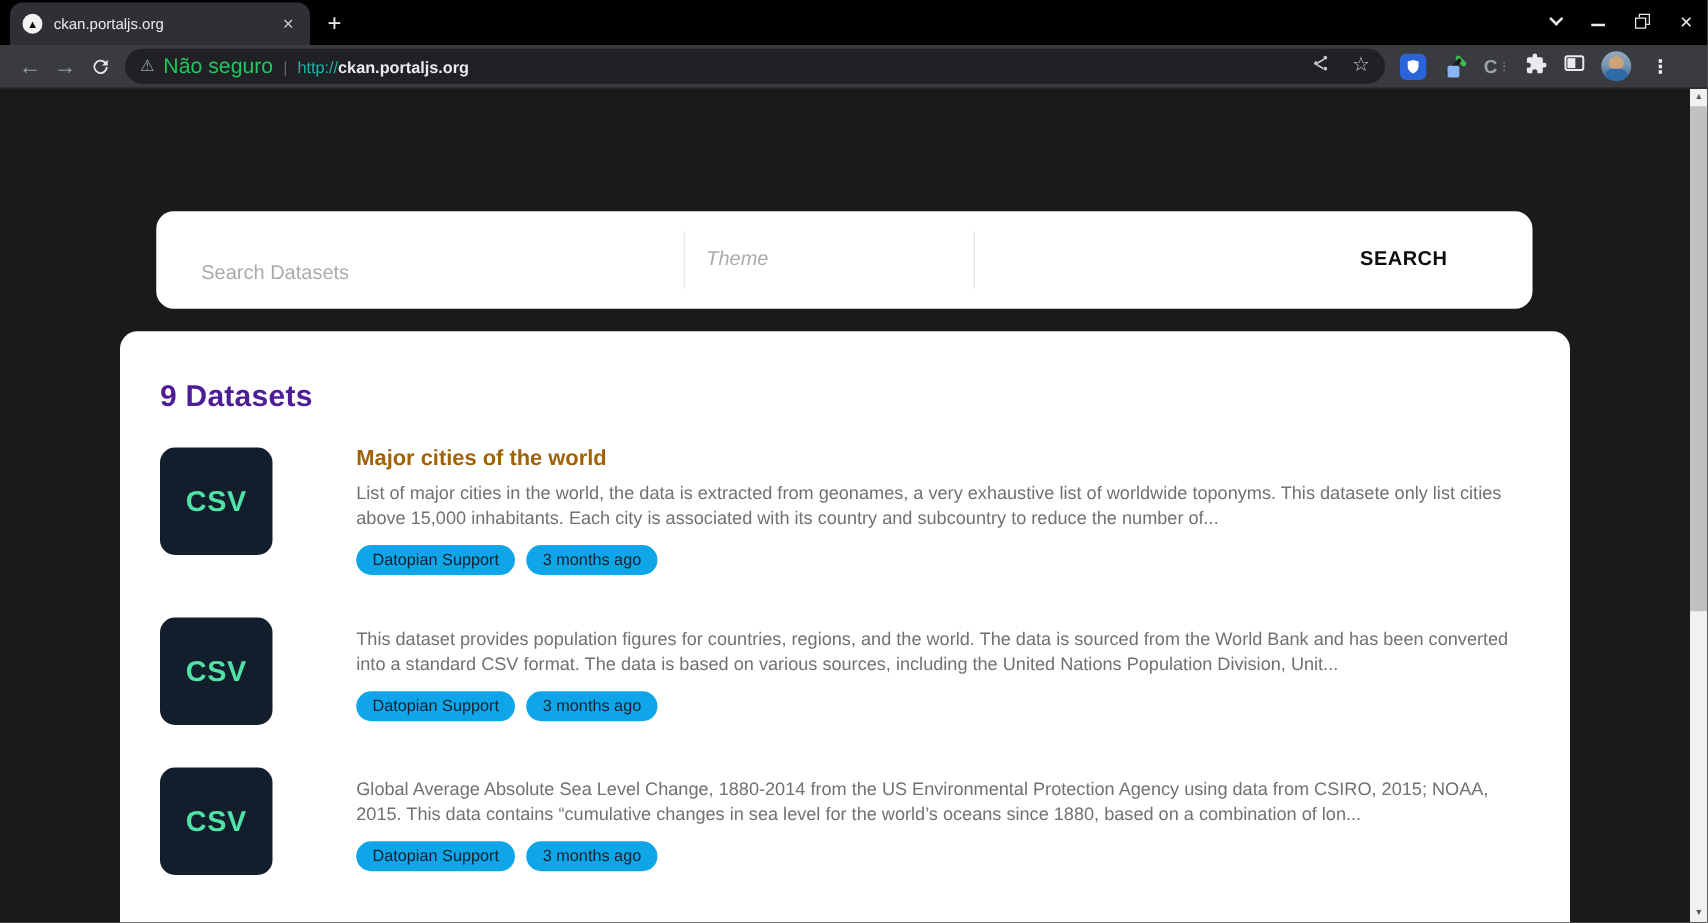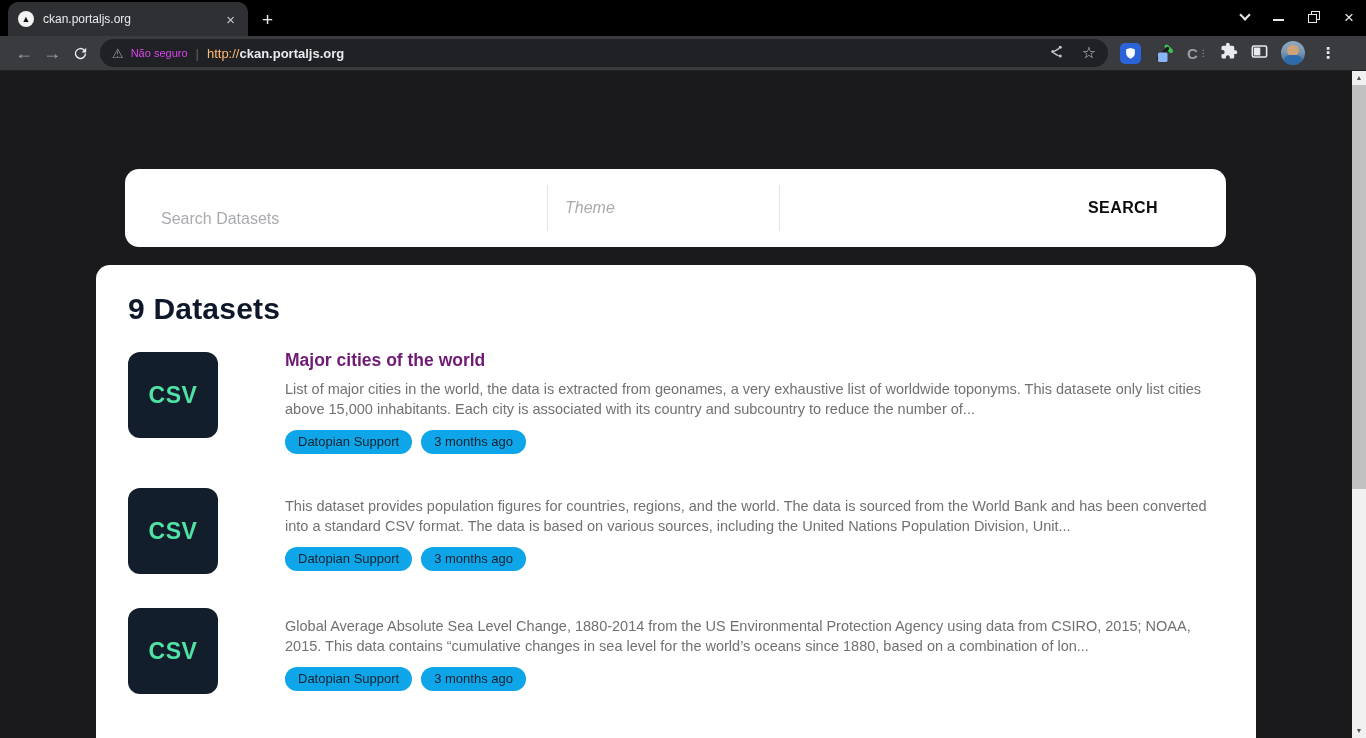--- a/index.html
+++ b/index.html
@@ -28,23 +28,23 @@
   .restore i:last-child { left:0; bottom:0; background:#000; }
   .win-close { color:#e8eaed; font-size:17px; line-height:1; }
 
   .toolbar { height:35px; background:#3a3b3f; display:flex; align-items:center;
              padding:0 10px; border-bottom:1px solid #232323; }
   .navicon { color:#9aa0a6; font-size:18px; width:28px; text-align:center; line-height:1; }
   .reload  { width:28px; display:flex; justify-content:center; }
   .omnibox { margin-left:6px; height:28px; width:1008px; background:#202124; border-radius:14px;
              display:flex; align-items:center; padding:0 12px; }
   .warn { color:#9aa0a6; font-size:13px; margin-right:7px; }
-  .sec-label { color:#d946ef; font-size:11px; }
+  .sec-label { color:#22c55e; font-size:17px; }
   .sep { color:#5f6368; margin:0 8px; font-size:13px; }
-  .scheme { color:#fdba74; font-size:13px; }
+  .scheme { color:#14b8a6; font-size:13px; }
   .domain { color:#e8eaed; font-size:13px; font-weight:700; }
   .omni-spacer { flex:1; }
   .share-icon { margin-right:18px; }
   .star { color:#c4c7cb; font-size:16px; line-height:1; }
   .ext-cluster { display:flex; align-items:center; gap:12px; margin-left:12px; }
   .bw { width:21px; height:21px; background:#2b64d9; border-radius:5px;
         display:flex; align-items:center; justify-content:center; }
   .dropper { position:relative; width:22px; height:22px; }
   .cz { display:flex; align-items:center; color:#9aa0a6; }
   .cz b { font-size:15px; font-weight:700; }
@@ -68,28 +68,28 @@
   .in-datasets { width:386px; margin-left:36px;margin-top:21px; }
   .vdiv { width:1px; height:46px; background:#e4e4e6; }
   .in-theme { width:231px; padding-left:17px;font-style:italic; }
   .in-org { width:250px; padding-left:17px; }
   .search-btn { margin-left:auto; margin-right:68px; background:none; border:none;
                 font-family:inherit; font-size:16px; font-weight:700; color:#0c0c0c;
                 letter-spacing:0.4px; cursor:pointer; }
 
   .content-card { position:absolute; left:96px; top:194px; width:1160px; height:560px;
                   background:#fff; border-radius:14px 14px 0 0; padding:0 32px; }
-  .heading { margin-top:27px; font-size:30px; font-weight:700; color:#0f172a; letter-spacing:0.2px; }
+  .heading { margin-top:39px; font-size:24px; font-weight:700; color:#4c1d95; letter-spacing:0.2px; }
   .rows { margin-top:26px; }
   .row { display:flex; margin-bottom:34px; }
   .tile { width:90px; height:86px; flex:none; background:#131e2c; border-radius:12px;
           display:flex; align-items:center; justify-content:center; }
   .tile span { color:#4fe3a5; font-size:23px; font-weight:700; letter-spacing:0.5px; }
   .meta { margin-left:67px; width:940px; }
-  .ds-title { font-size:17.5px; font-weight:700; color:#701a75; line-height:21px; margin-top:-2px; }
+  .ds-title { font-size:17.5px; font-weight:700; color:#a16207; line-height:21px; margin-top:-2px; }
   .ds-desc { margin-top:8px; font-size:14.5px; color:#717171; line-height:20px; width:938px;
              display:-webkit-box; -webkit-line-clamp:2; -webkit-box-orient:vertical; overflow:hidden; }
   .badges { margin-top:11px; display:flex; gap:9px; }
   .badge { background:#0ea5e9; color:#18222e; font-size:13px; height:24px; line-height:24px;
            padding:0 13px; border-radius:12px; white-space:nowrap; }
 
   
   .scrollbar { position:absolute; right:0; top:0; width:14px; height:667px; background:#f1f1f1; }
   .sb-up, .sb-down { position:absolute; left:0; width:14px; height:14px; color:#555;
                      font-size:7px; text-align:center; line-height:14px; }

